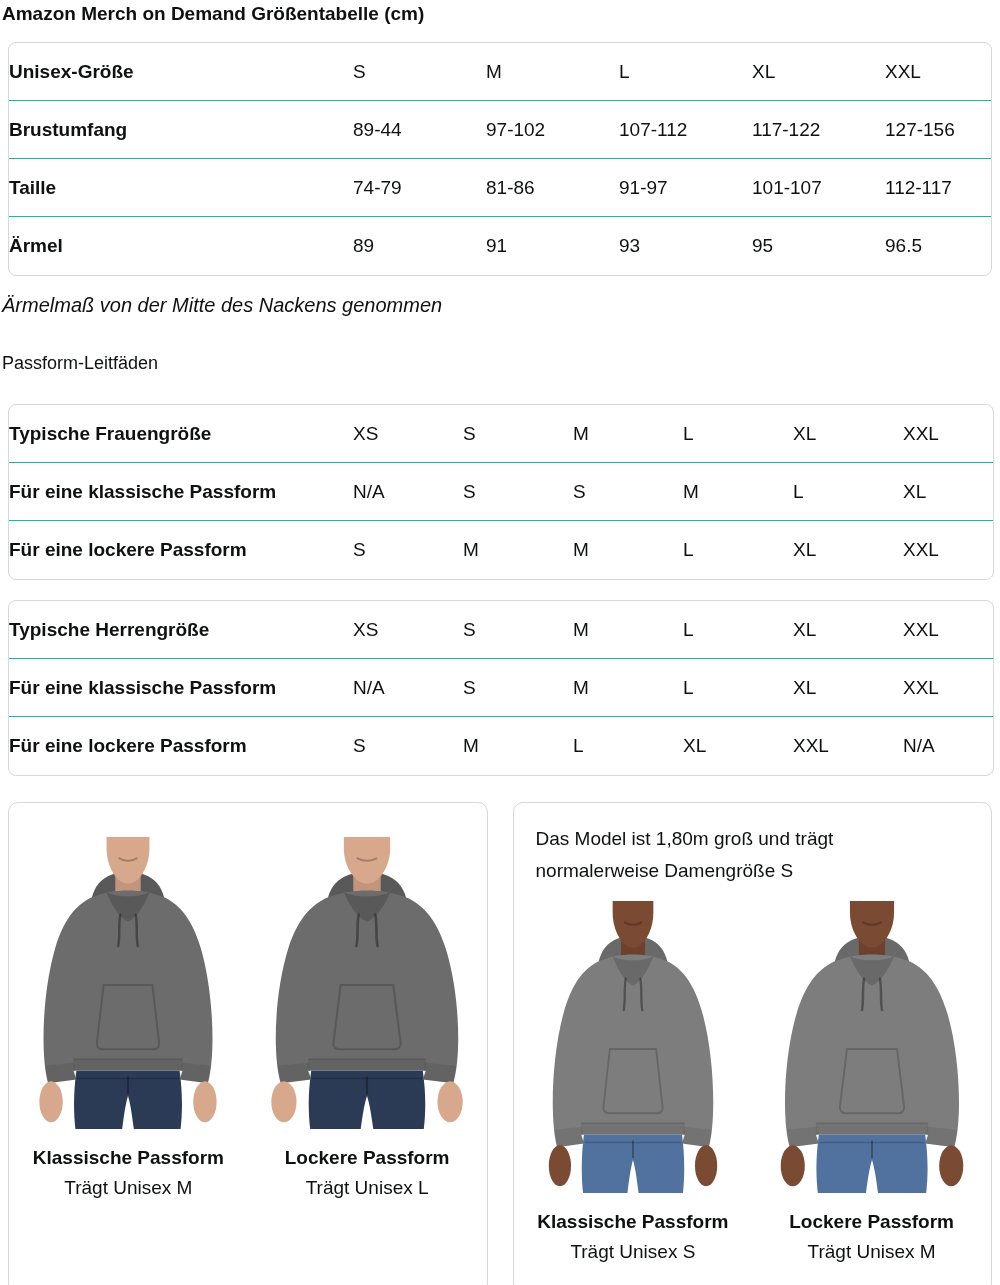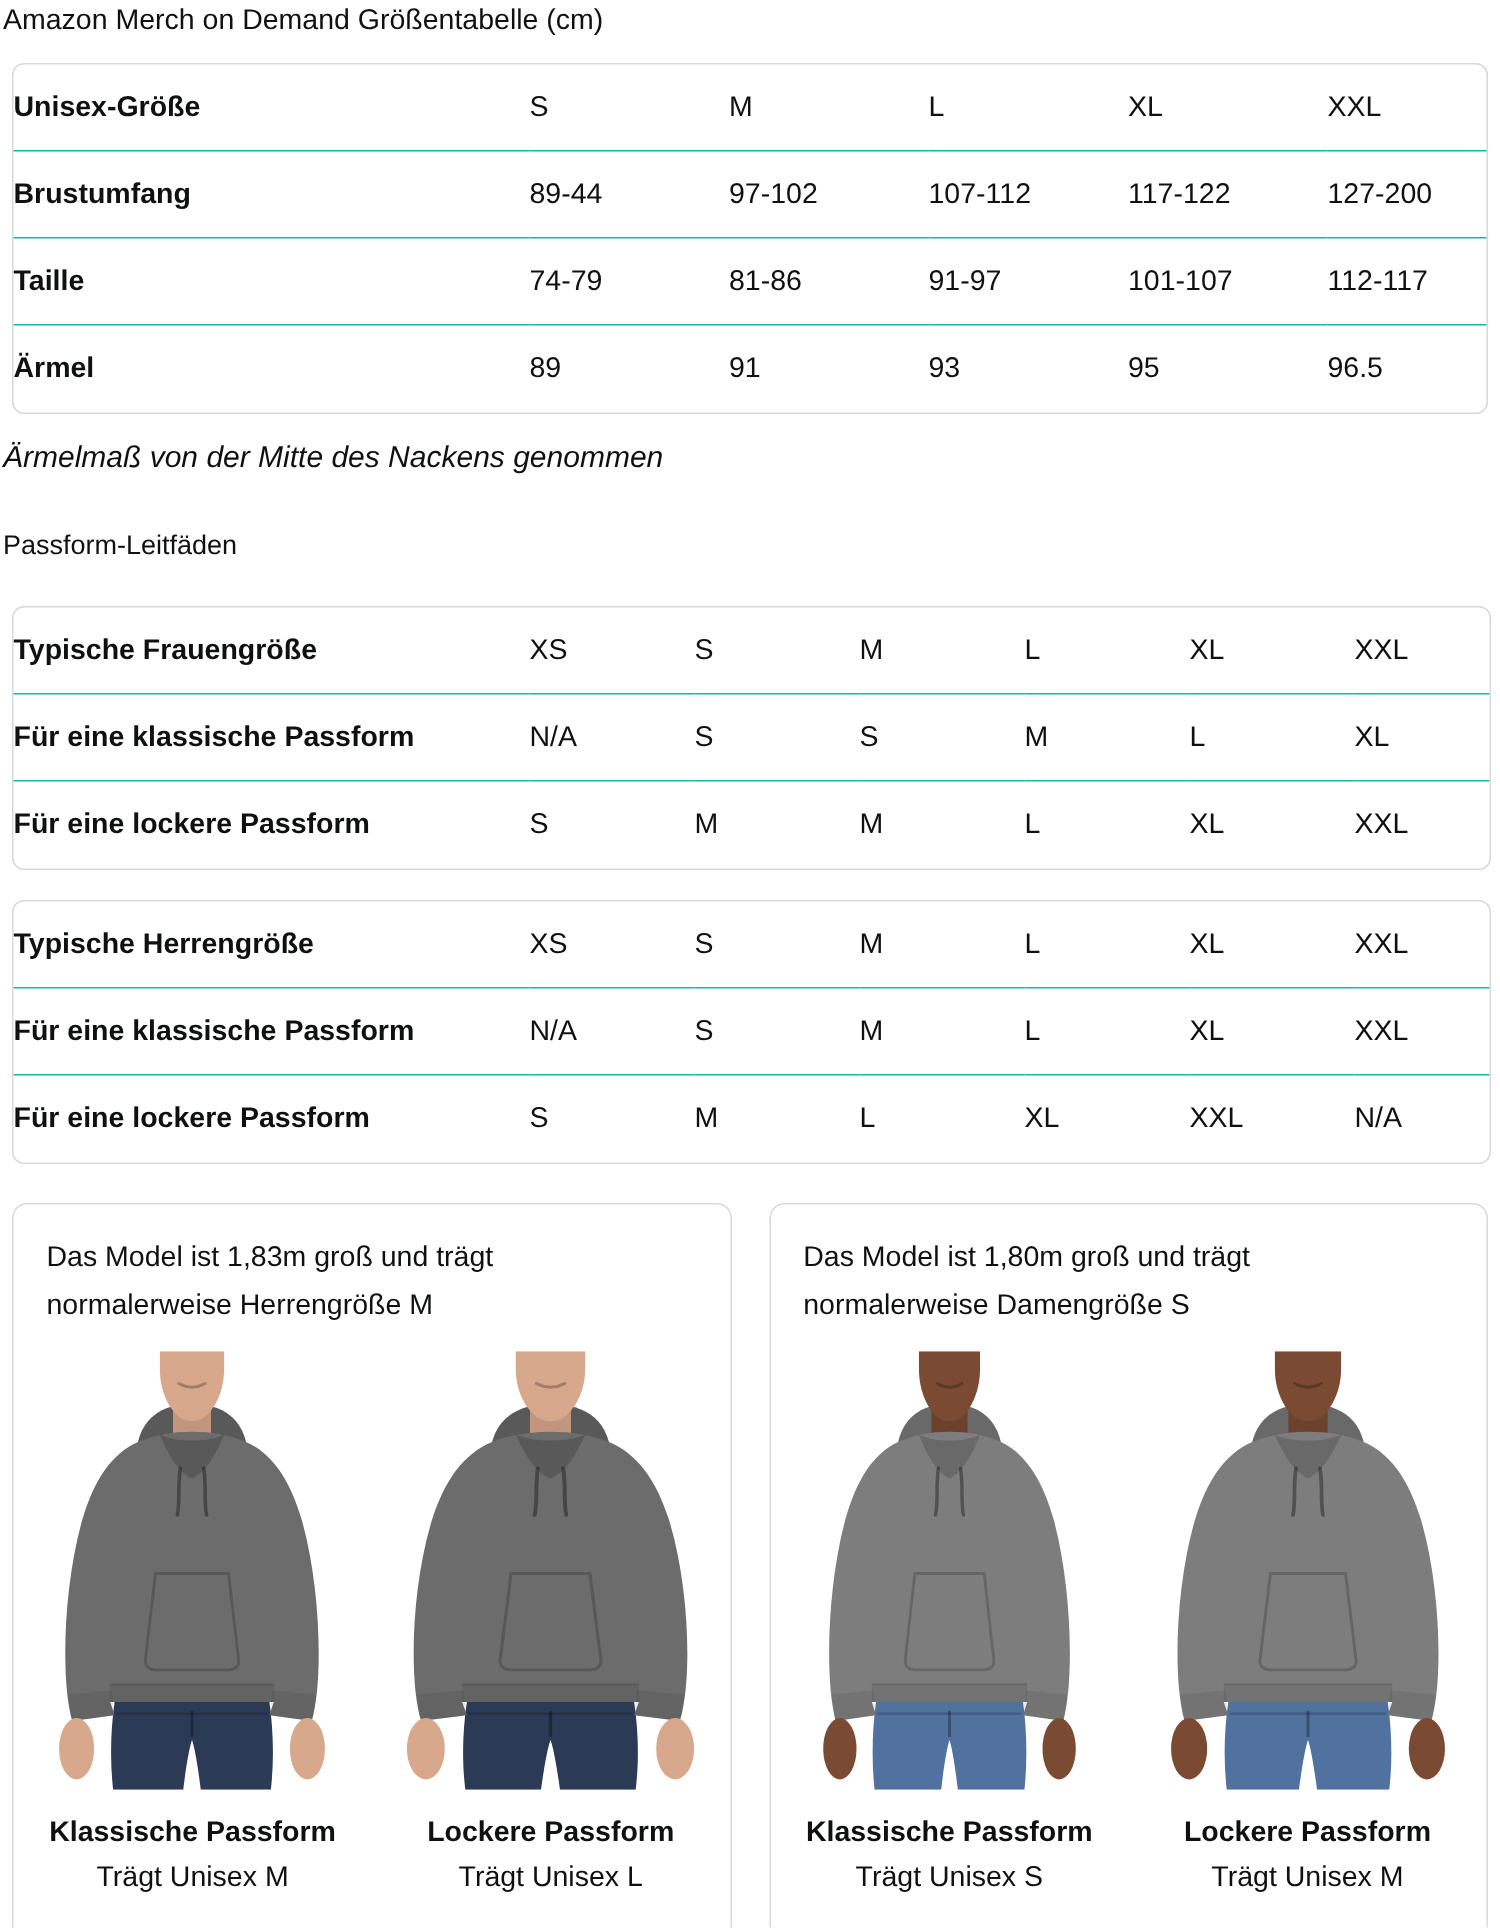--- a/index.html
+++ b/index.html
@@ -9,21 +9,21 @@
     height: 1285px;
     background: #ffffff;
     font-family: "Liberation Sans", sans-serif;
     color: #0f1111;
     overflow: hidden;
   }
   .page { padding: 2px 0 0 0; }
 
   .page-title {
     font-size: 19px;
-    font-weight: 400;
+    font-weight: 700;
     line-height: 24px;
     margin: 0 0 0 2px;
   }
 
   table.data-table {
     width: 984px;
     margin: 16px 8px 0 8px;
     border: 1px solid #d5d9d9;
     border-radius: 8px;
     border-collapse: separate;
@@ -148,21 +148,21 @@
       <td>L</td>
       <td>XL</td>
       <td>XXL</td>
     </tr>
     <tr>
       <td class="row-label">Brustumfang</td>
       <td>89-44</td>
       <td>97-102</td>
       <td>107-112</td>
       <td>117-122</td>
-      <td>127-200</td>
+      <td>127-156</td>
     </tr>
     <tr>
       <td class="row-label">Taille</td>
       <td>74-79</td>
       <td>81-86</td>
       <td>91-97</td>
       <td>101-107</td>
       <td>112-117</td>
     </tr>
     <tr>
@@ -258,21 +258,20 @@
       <td>XL</td>
       <td>XXL</td>
       <td>N/A</td>
     </tr>
   </tbody>
     </table>
 
   <div class="cards-row">
 
     <div class="model-card">
-      <p class="card-desc">Das Model ist 1,83m groß und trägt normalerweise Herrengröße M</p>
       <div class="figures">
         <div class="figure">
           <svg class="model" viewBox="0 0 230 300" style="--skin: #d8a88c; --hoodie: #6c6c6c; --hoodie-dark: #595959; --jeans: #2b3a55;">
               <use href="#hoodie-model"></use>
             </svg>
           <div class="fit-label">Klassische Passform</div>
           <div class="worn-label">Trägt Unisex M</div>
         </div>
         <div class="figure">
           <svg class="model fit-loose" viewBox="0 0 230 300" style="--skin: #d8a88c; --hoodie: #6c6c6c; --hoodie-dark: #595959; --jeans: #2b3a55;">

